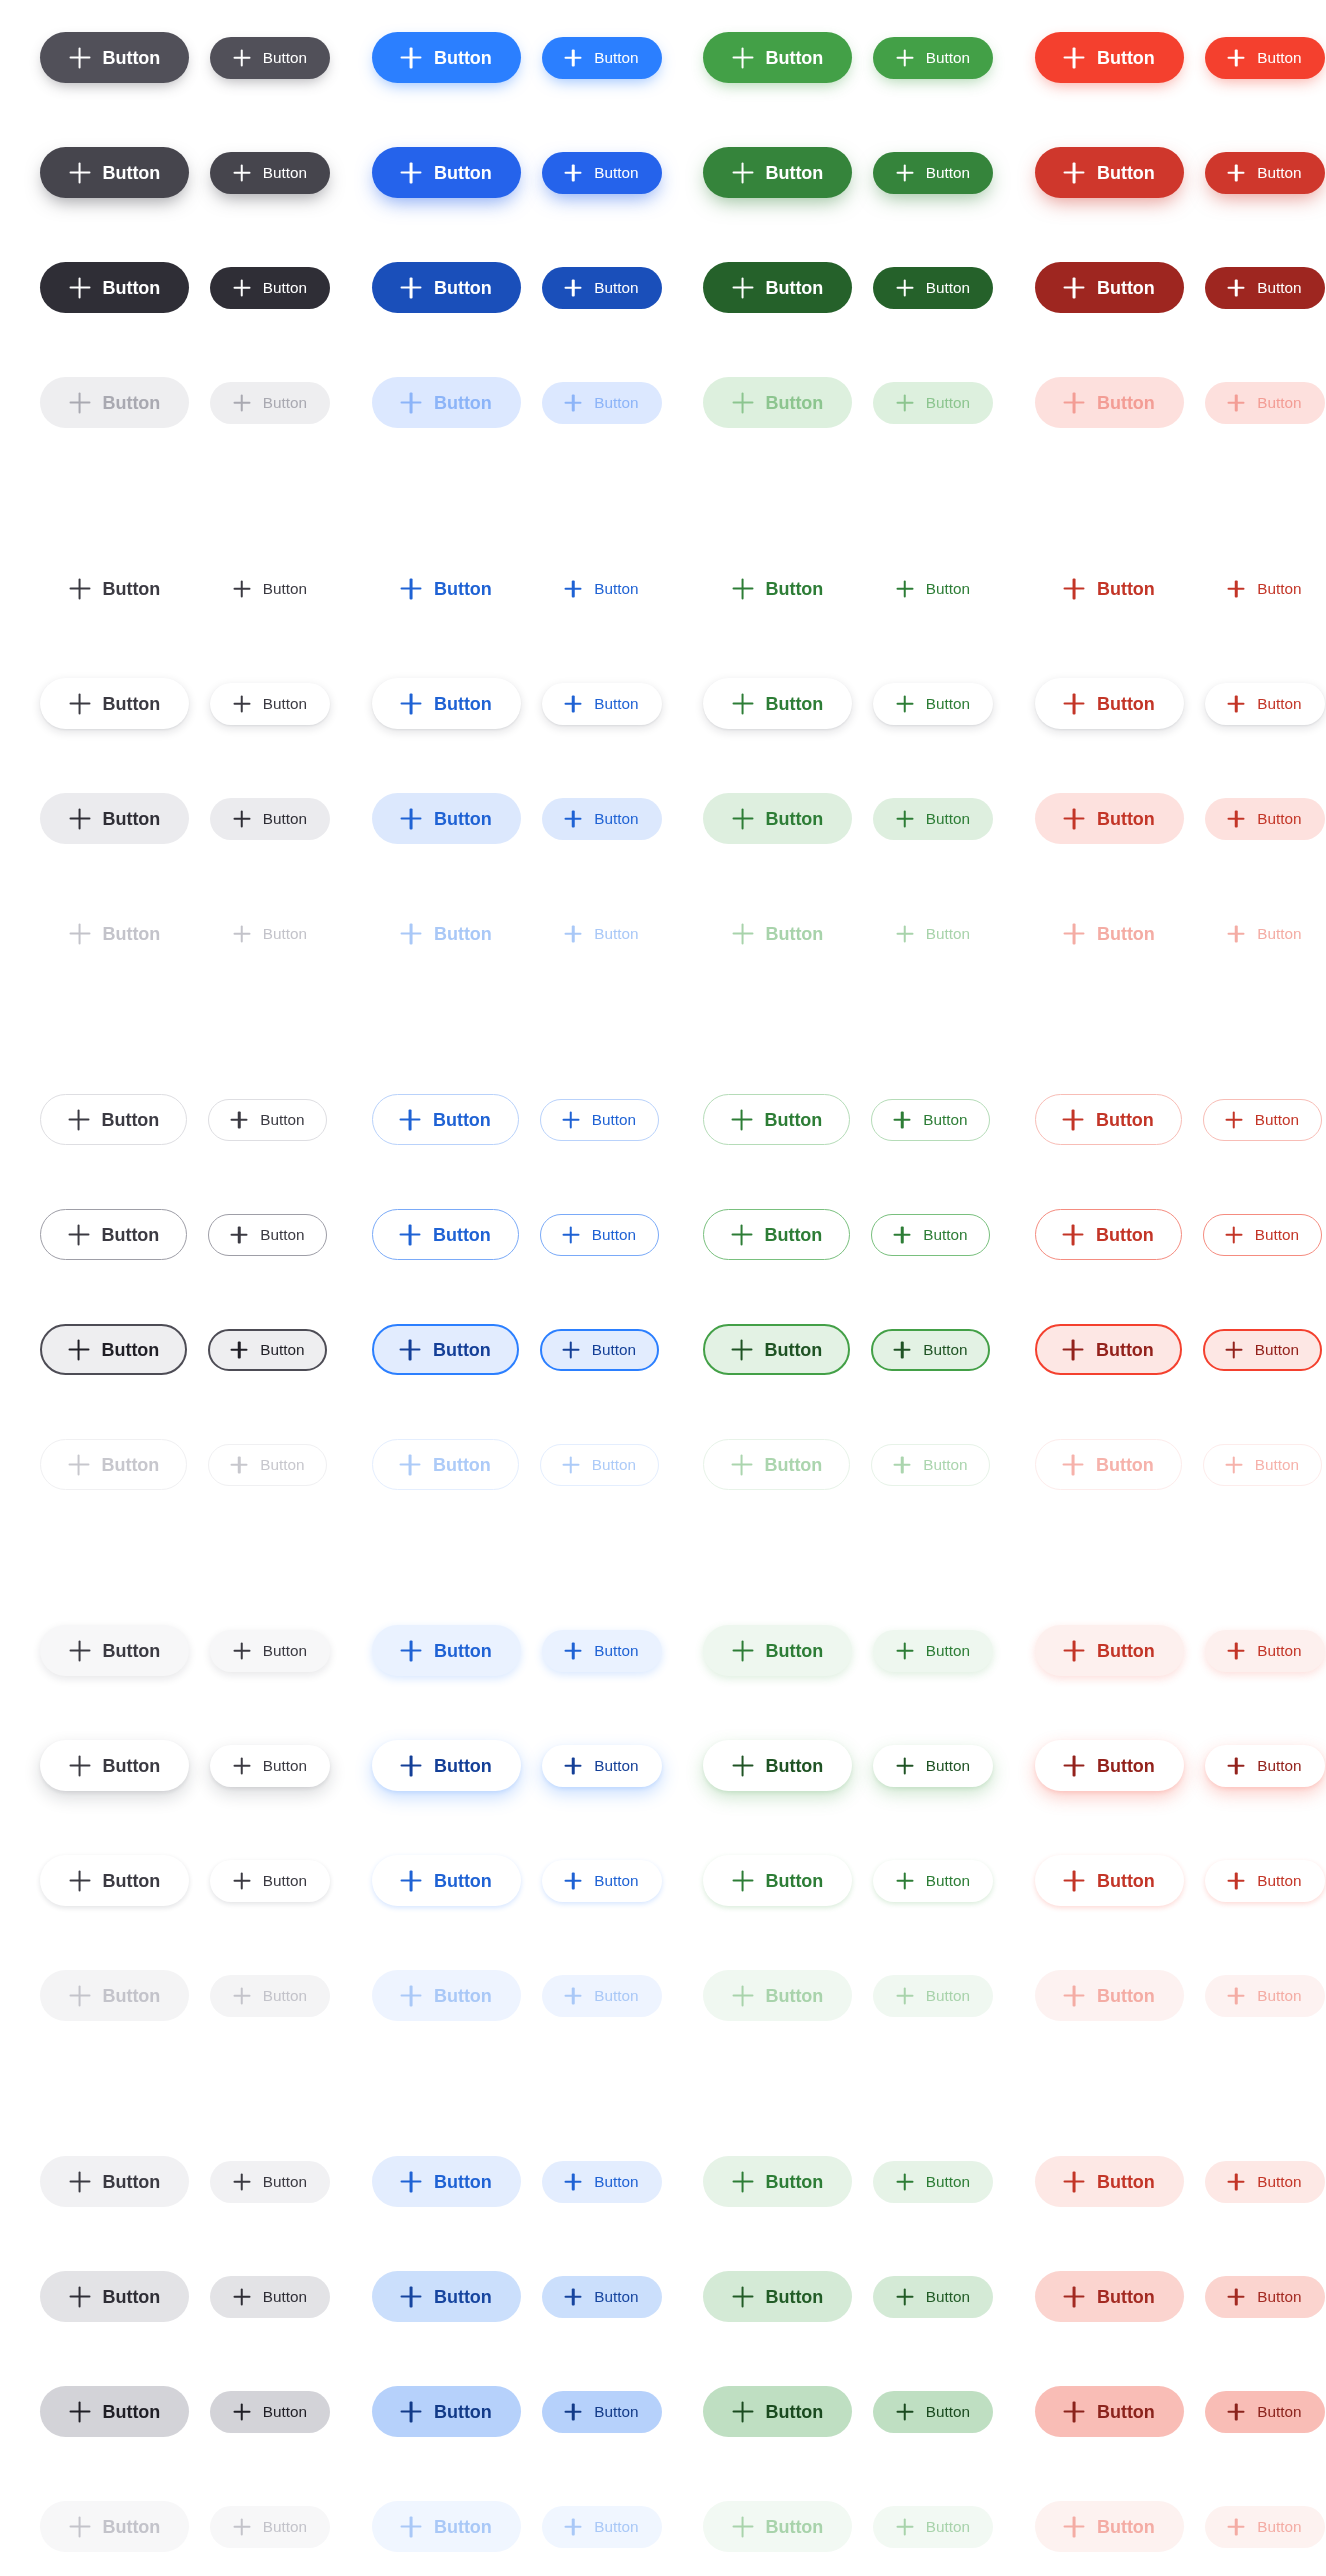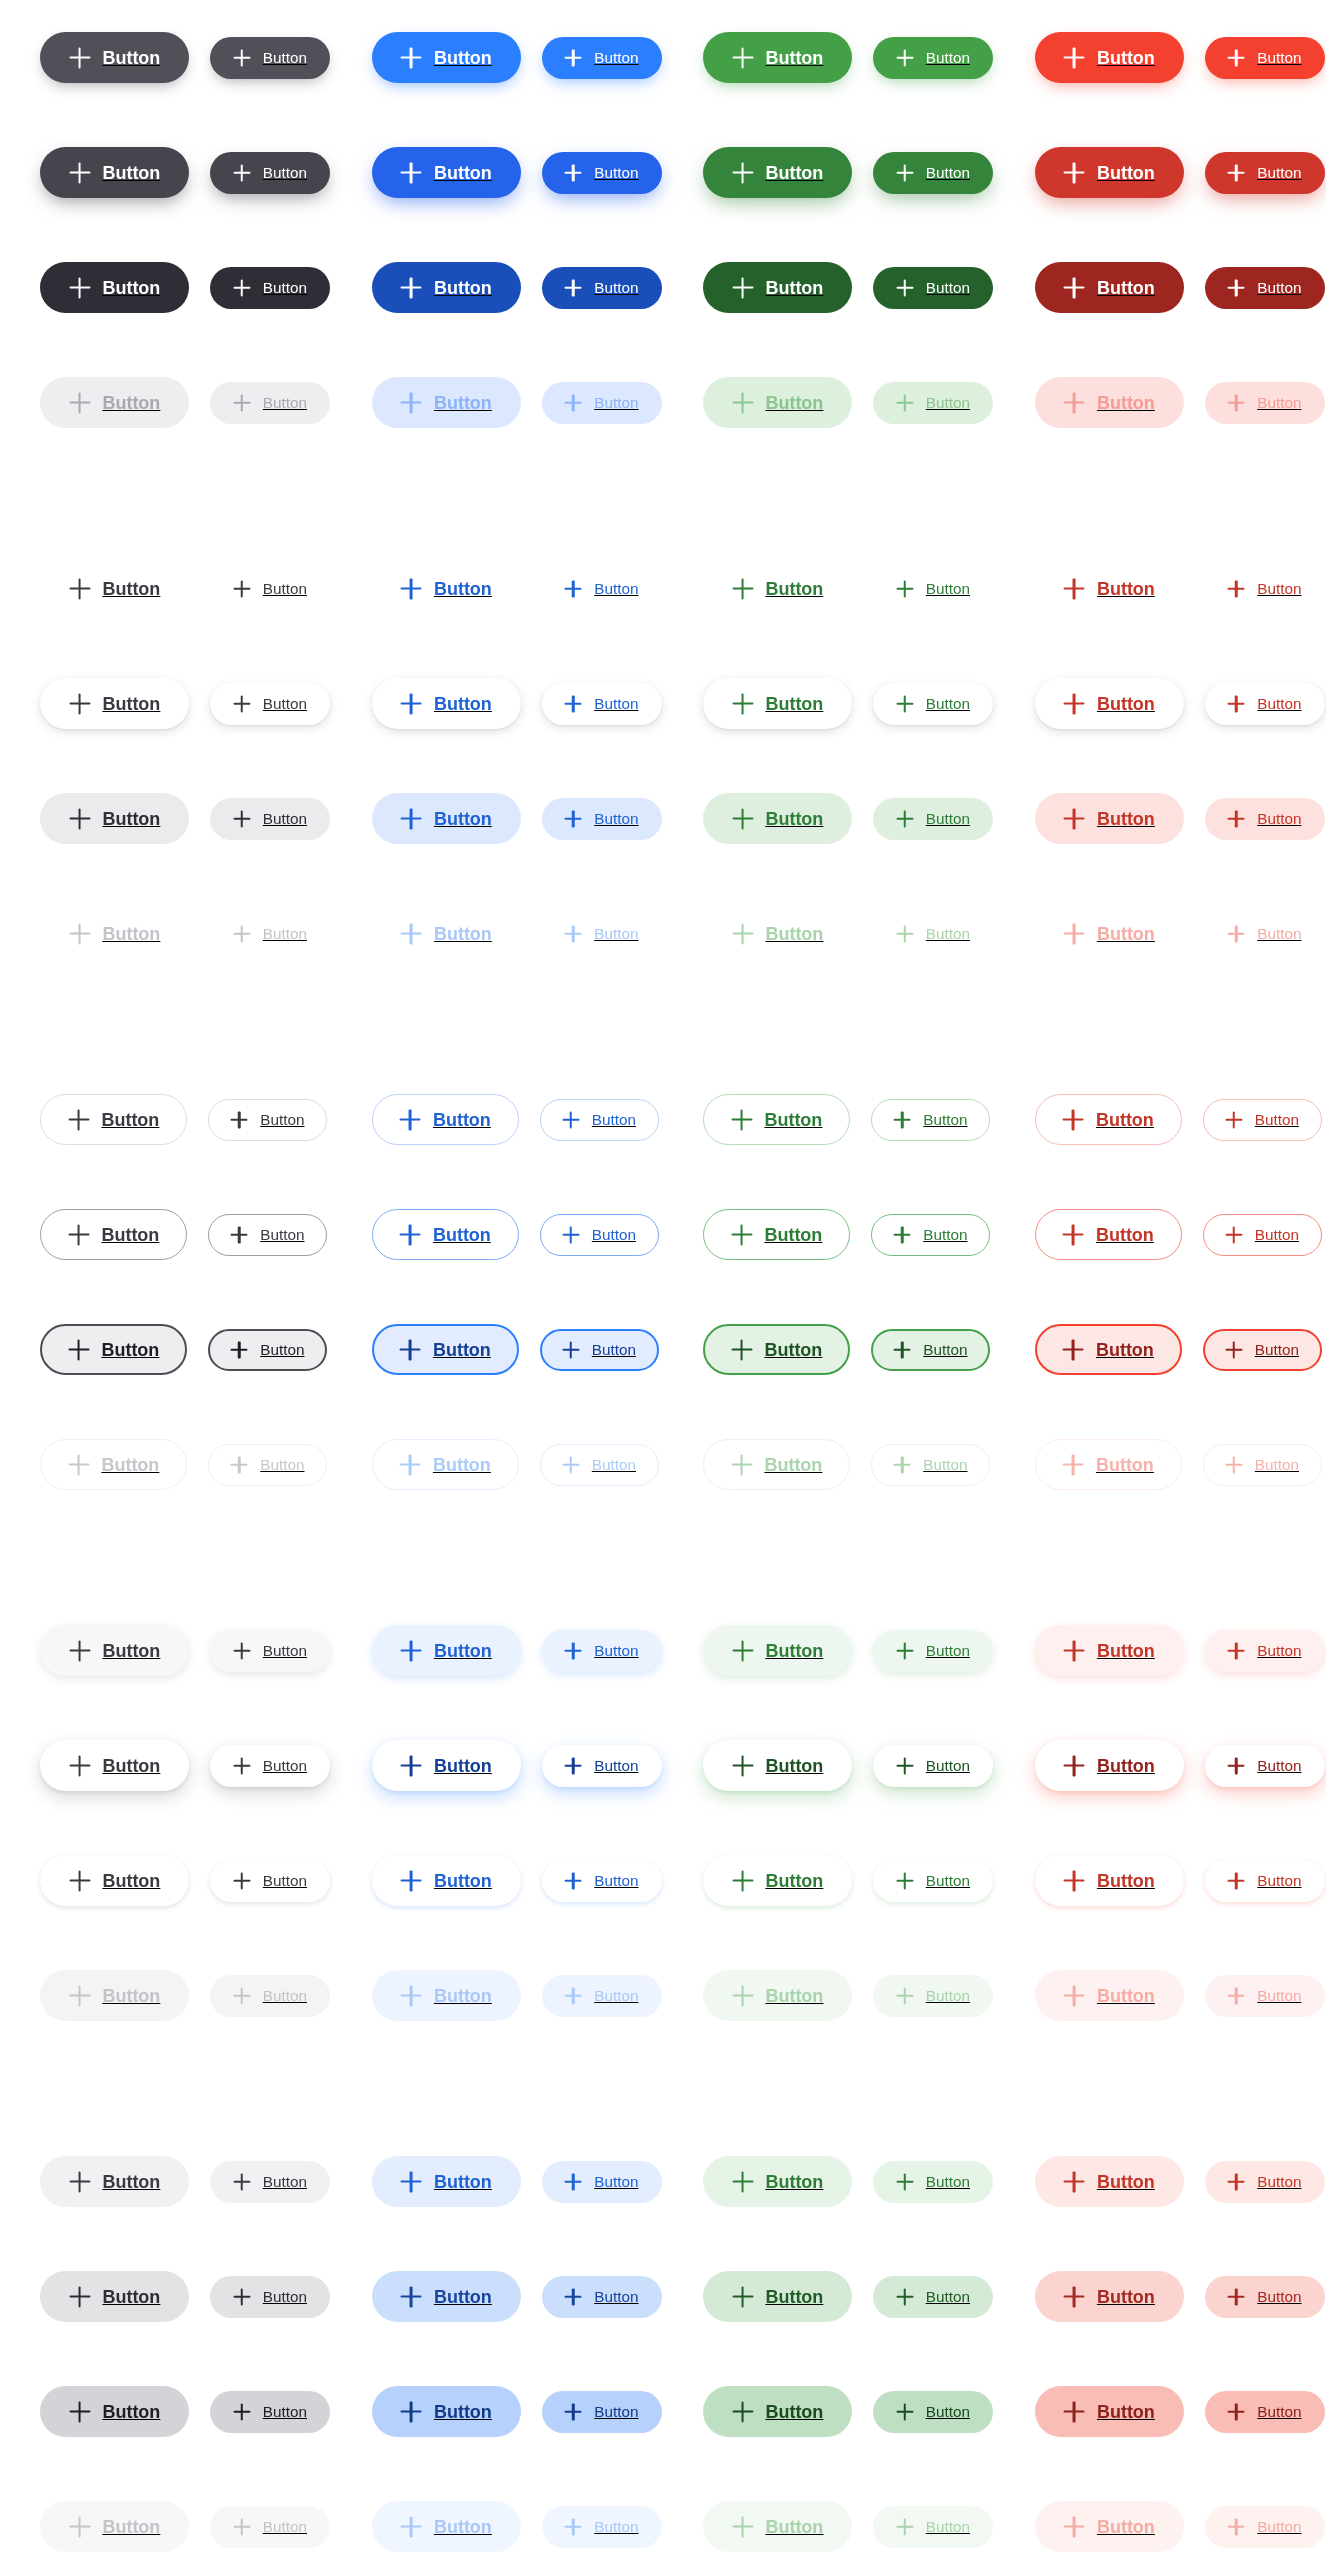--- a/index.html
+++ b/index.html
@@ -14,21 +14,20 @@
     overflow: hidden;
     -webkit-font-smoothing: antialiased;
   }
 
   #stage { position: relative; width: 1326px; height: 2576px; }
 
   
   .section {
     position: relative;
     padding: 0;
-    text-decoration: underline;
   }
   .section + .section { margin-top: 71px; }
 
   .row {
     display: flex;
     align-items: center;
     height: 115px;
   }
 
   

